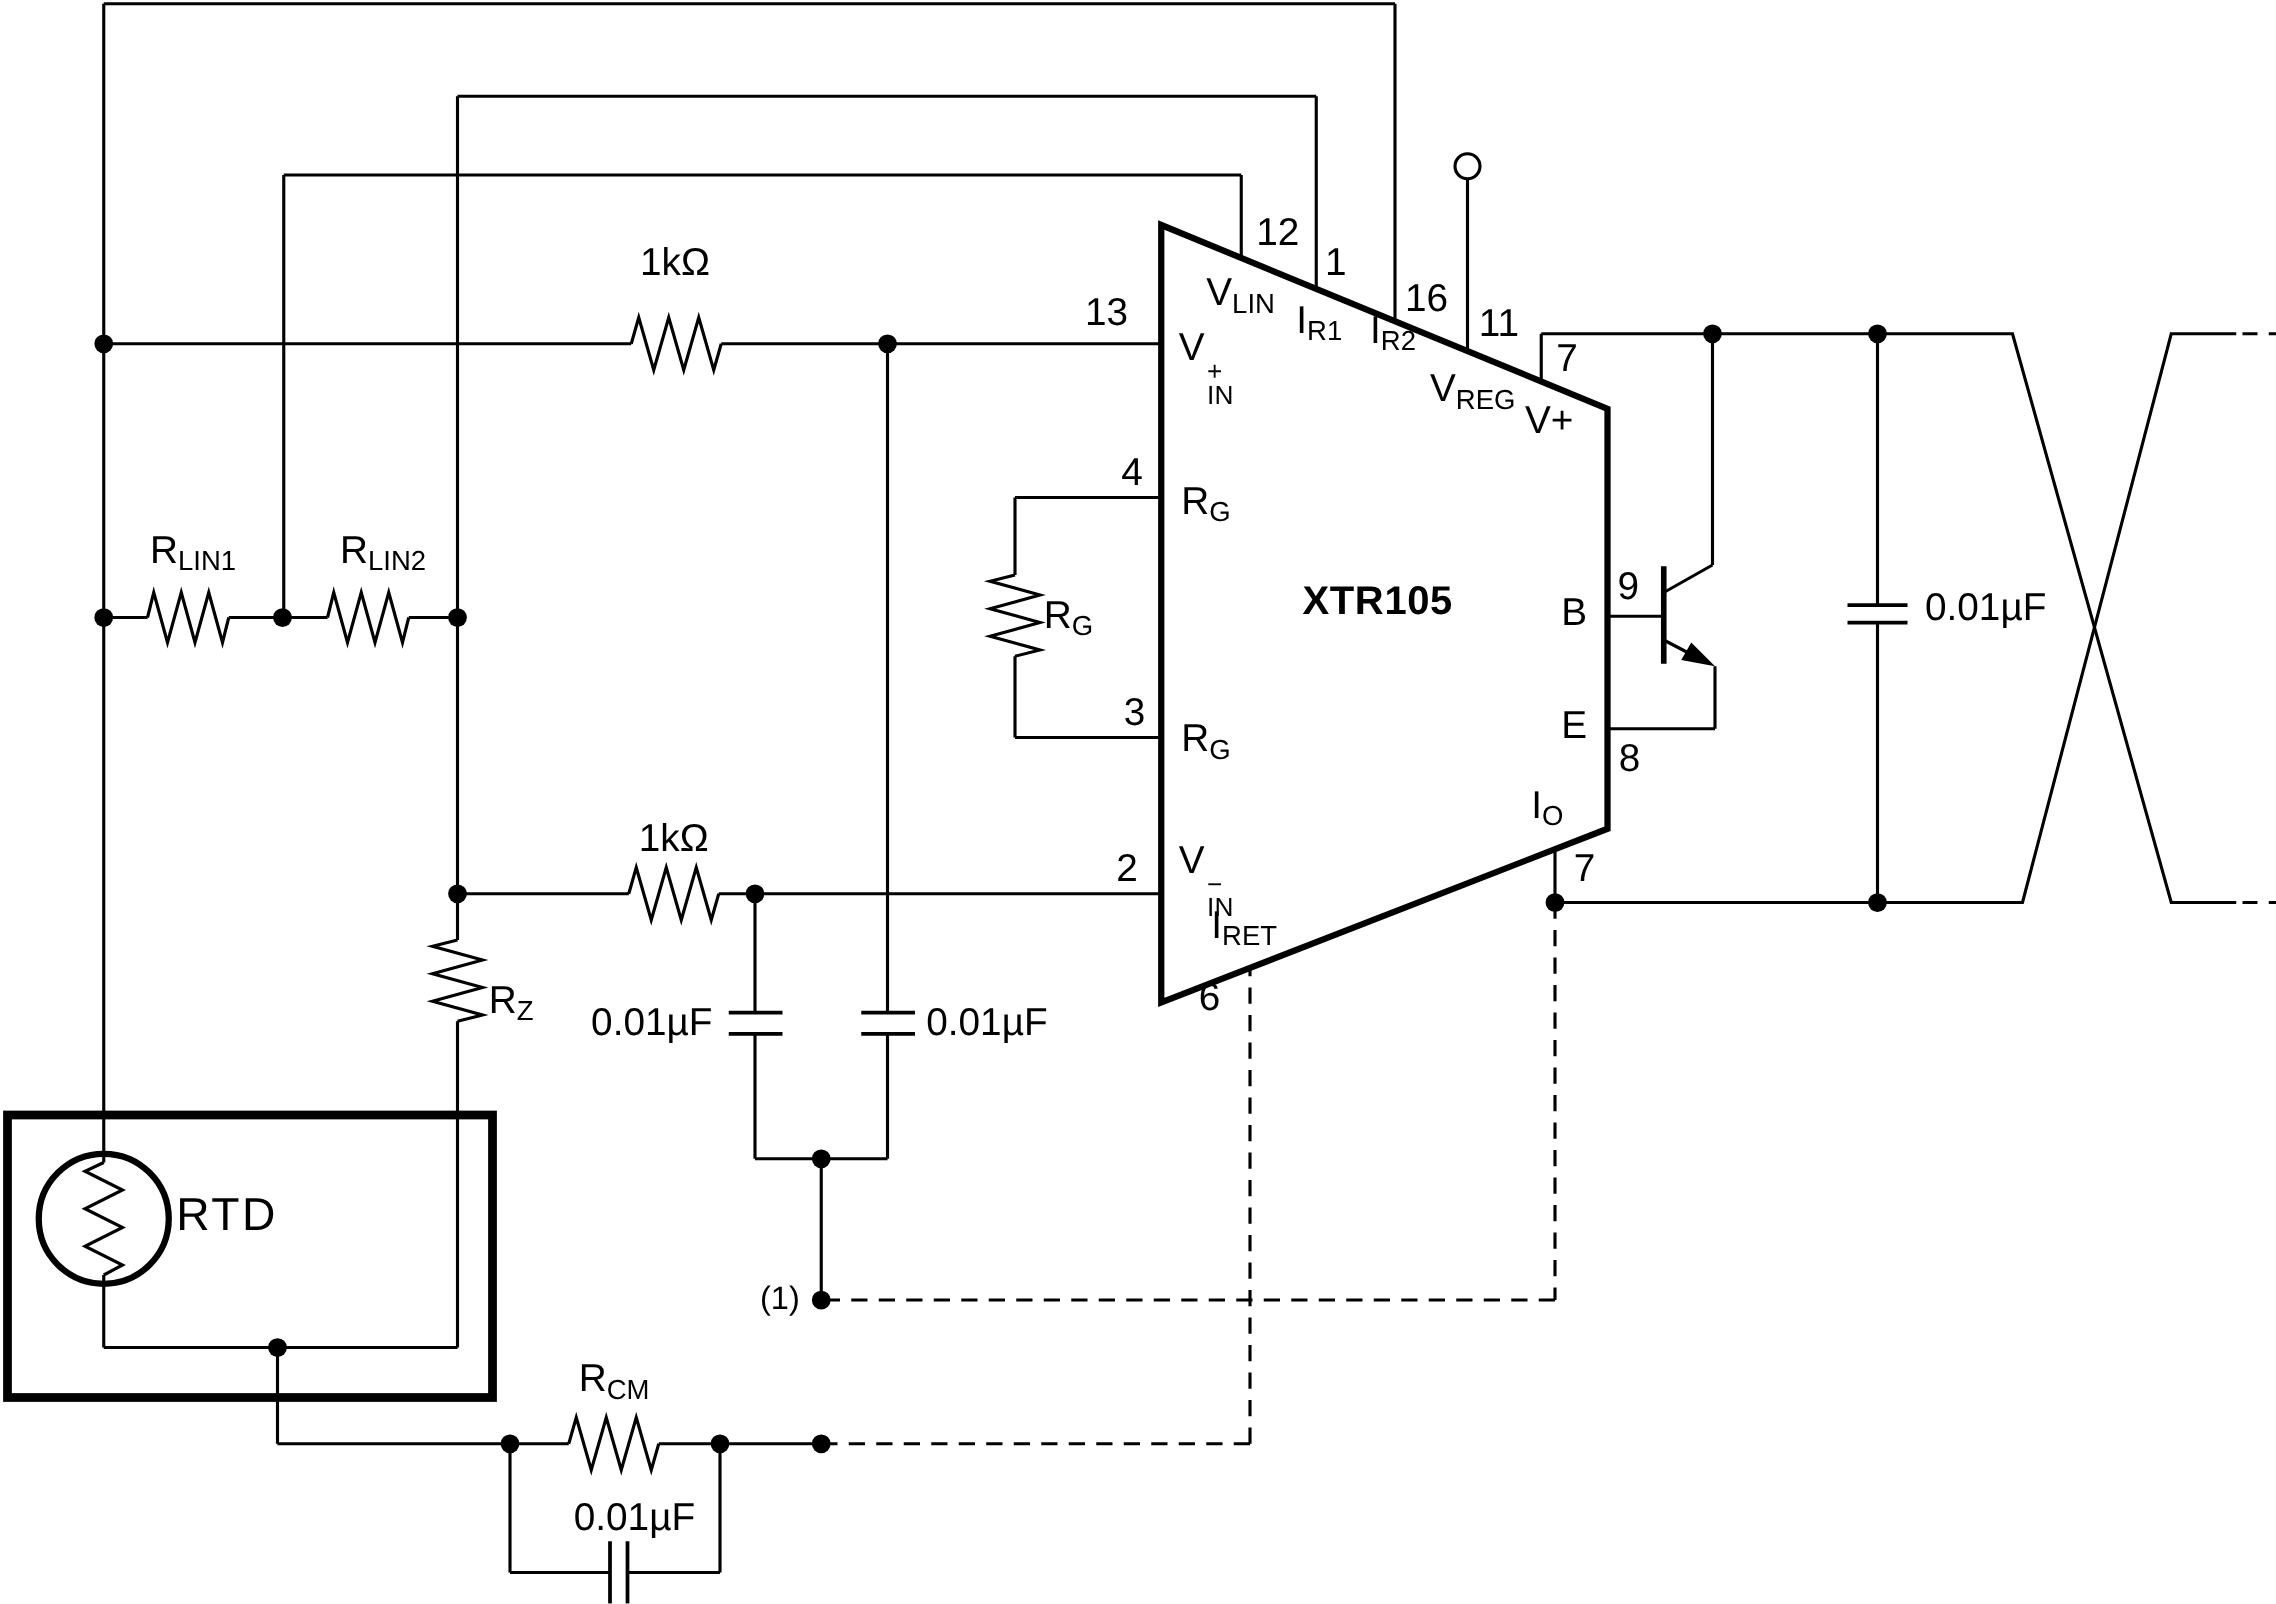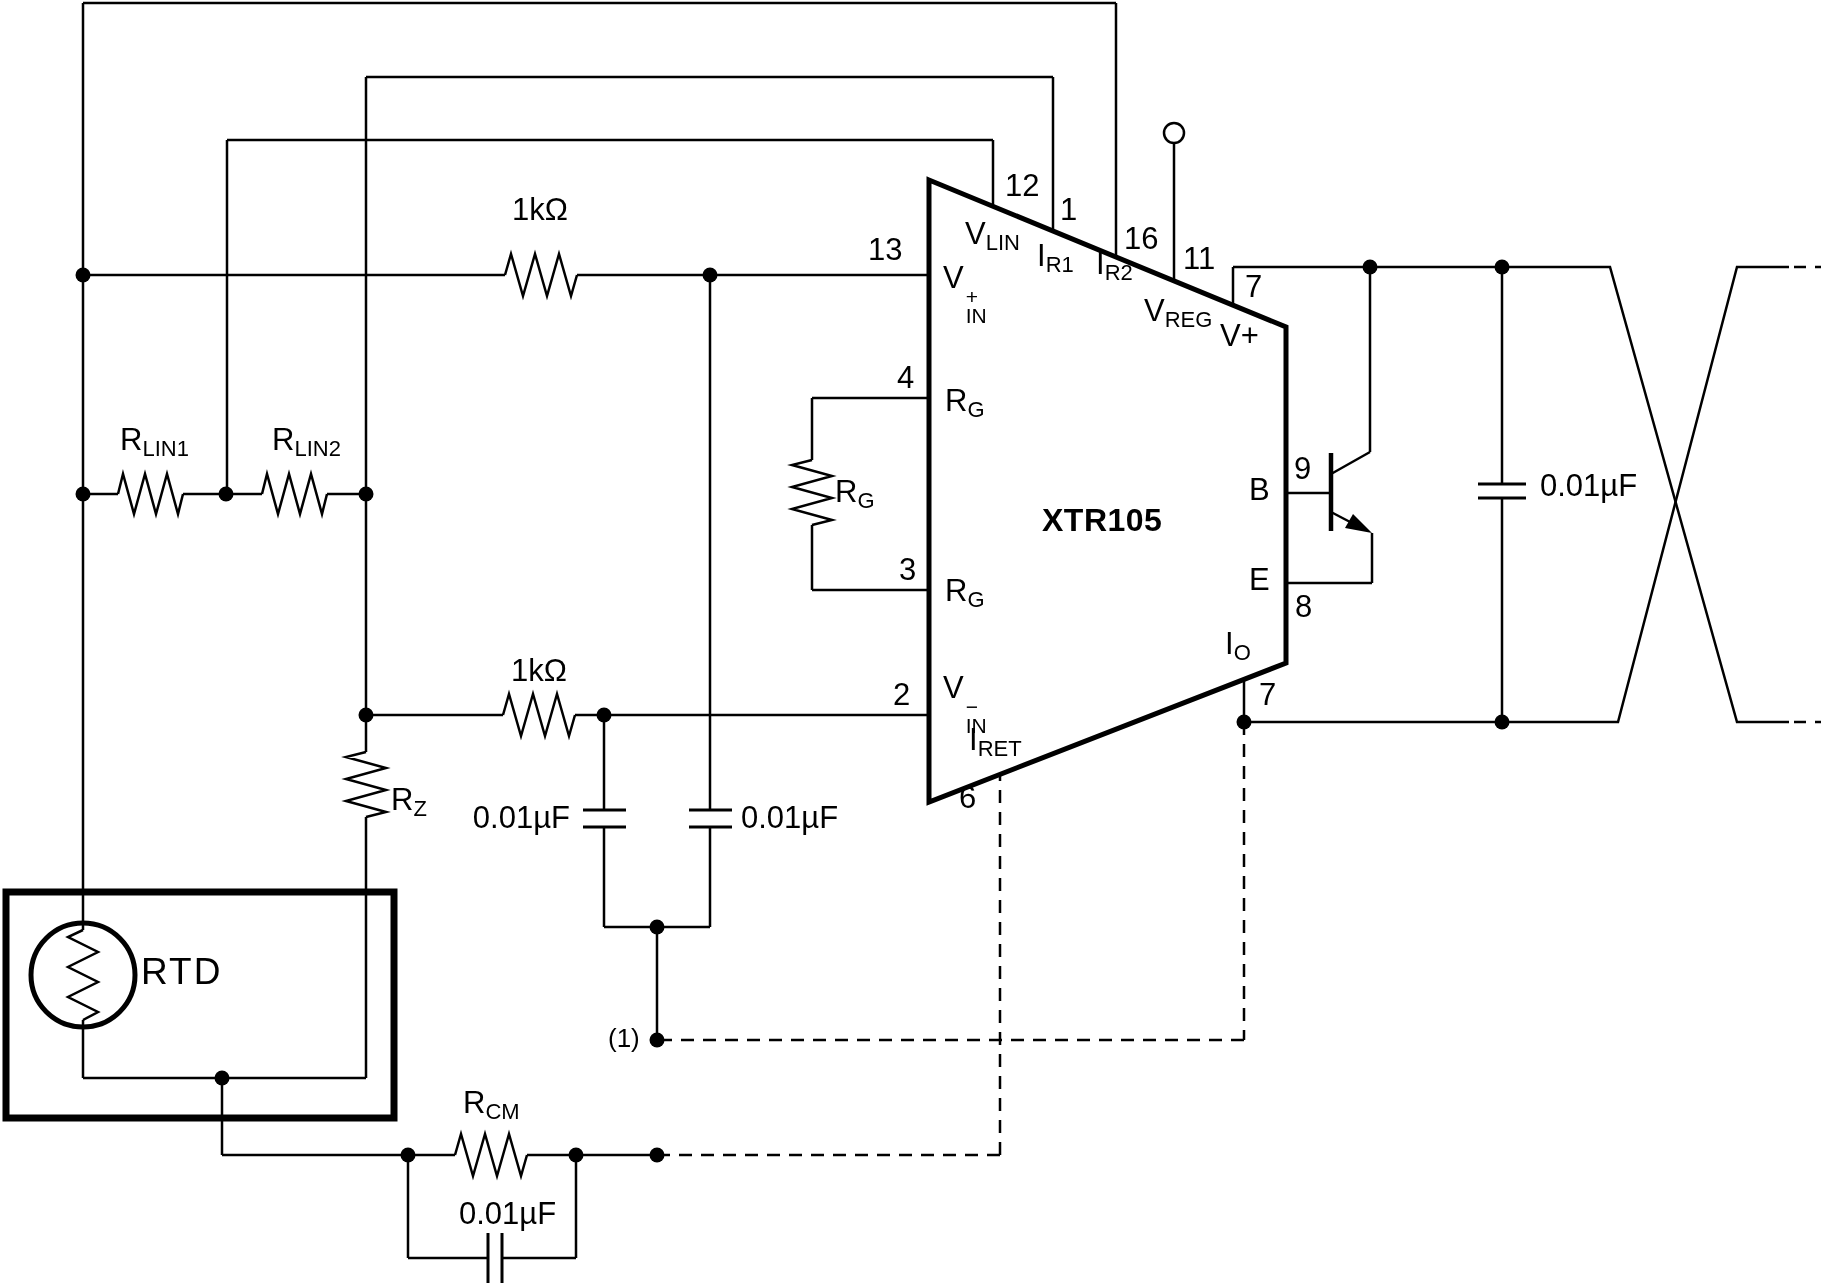--- a/index.html
+++ b/index.html
@@ -132,21 +132,21 @@
   <div class="lbl" style="left:1144px;top:295px"><span>V</span><span class="sub">REG</span></div>
   <div class="lbl" style="left:1220px;top:320px">V+</div>
   <div class="lbl" style="left:945px;top:385px"><span>R</span><span class="sub">G</span></div>
   <div class="lbl" style="left:945px;top:575px"><span>R</span><span class="sub">G</span></div>
   <div class="lbl" style="left:943px;top:672px"><span>V</span><span class="ss"><span>−</span><span>IN</span></span></div>
   <div class="lbl" style="left:969px;top:724px"><span>I</span><span class="sub">RET</span></div>
   <div class="lbl" style="left:1225px;top:628px"><span>I</span><span class="sub">O</span></div>
   <div class="lbl" style="left:1249px;top:474px">B</div>
   <div class="lbl" style="left:1249px;top:564px">E</div>
 
-  <div class="lbl bold" style="left:1042px;top:504px">XTR105</div>
+  <div class="lbl bold" style="left:1042px;top:464px">XTR105</div>
 
   <div class="lbl" style="left:512px;top:194px">1kΩ</div>
   <div class="lbl" style="left:511px;top:655px">1kΩ</div>
   <div class="lbl" style="left:120px;top:424px"><span>R</span><span class="sub">LIN1</span></div>
   <div class="lbl" style="left:272px;top:424px"><span>R</span><span class="sub">LIN2</span></div>
   <div class="lbl" style="left:391px;top:784px"><span>R</span><span class="sub">Z</span></div>
   <div class="lbl" style="left:835px;top:476px"><span>R</span><span class="sub">G</span></div>
   <div class="lbl" style="left:463px;top:1087px"><span>R</span><span class="sub">CM</span></div>
   <div class="lbl" style="left:410px;top:802px;width:160px;text-align:right">0.01µF</div>
   <div class="lbl" style="left:741px;top:802px">0.01µF</div>

